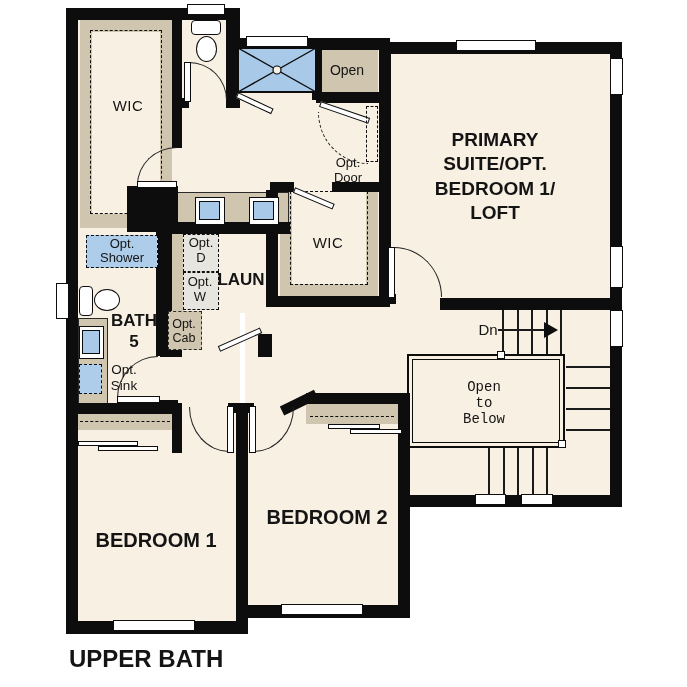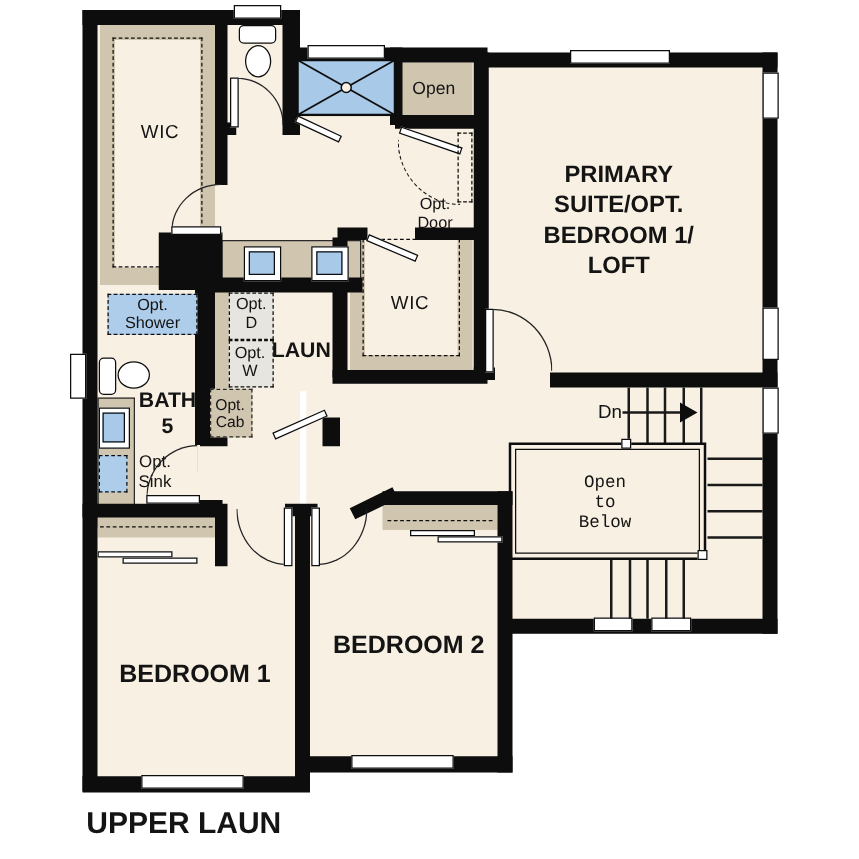--- a/index.html
+++ b/index.html
@@ -195,15 +195,15 @@
   <div class="lbl b" style="left:134px;top:331px;font-size:17px;line-height:1.25;">BATH
 5</div>
   <div class="lbl" style="left:124px;top:378px;font-size:13.5px;line-height:1.2;">Opt.
 Sink</div>
   <div class="lbl" style="left:488px;top:330px;font-size:15px;">Dn</div>
   <div class="lbl" style="left:484px;top:403px;font-size:14px;font-family:Liberation Mono, monospace;">Open
 to
 Below</div>
   <div class="lbl b" style="left:156px;top:540px;font-size:20px;">BEDROOM 1</div>
   <div class="lbl b" style="left:327px;top:517px;font-size:20px;">BEDROOM 2</div>
-  <div class="lbl b" style="left:69px;top:659px;font-size:24px;transform:translate(0,-50%);text-align:left;">UPPER LAUN</div>
+  <div class="lbl b" style="left:69px;top:659px;font-size:24px;transform:translate(0,-50%);text-align:left;">UPPER BATH</div>
 
 </div>
 
 </body></html>

